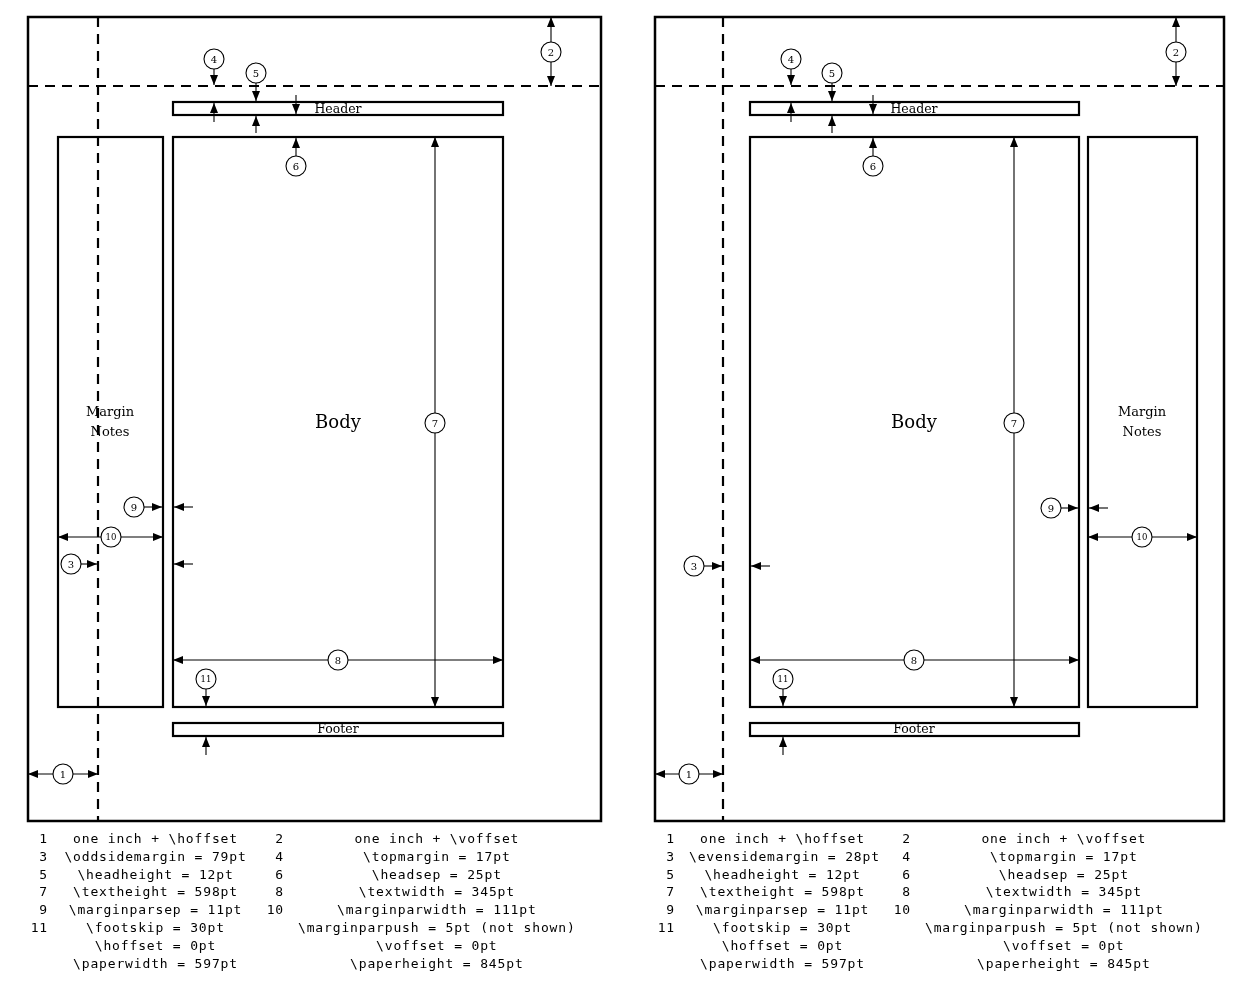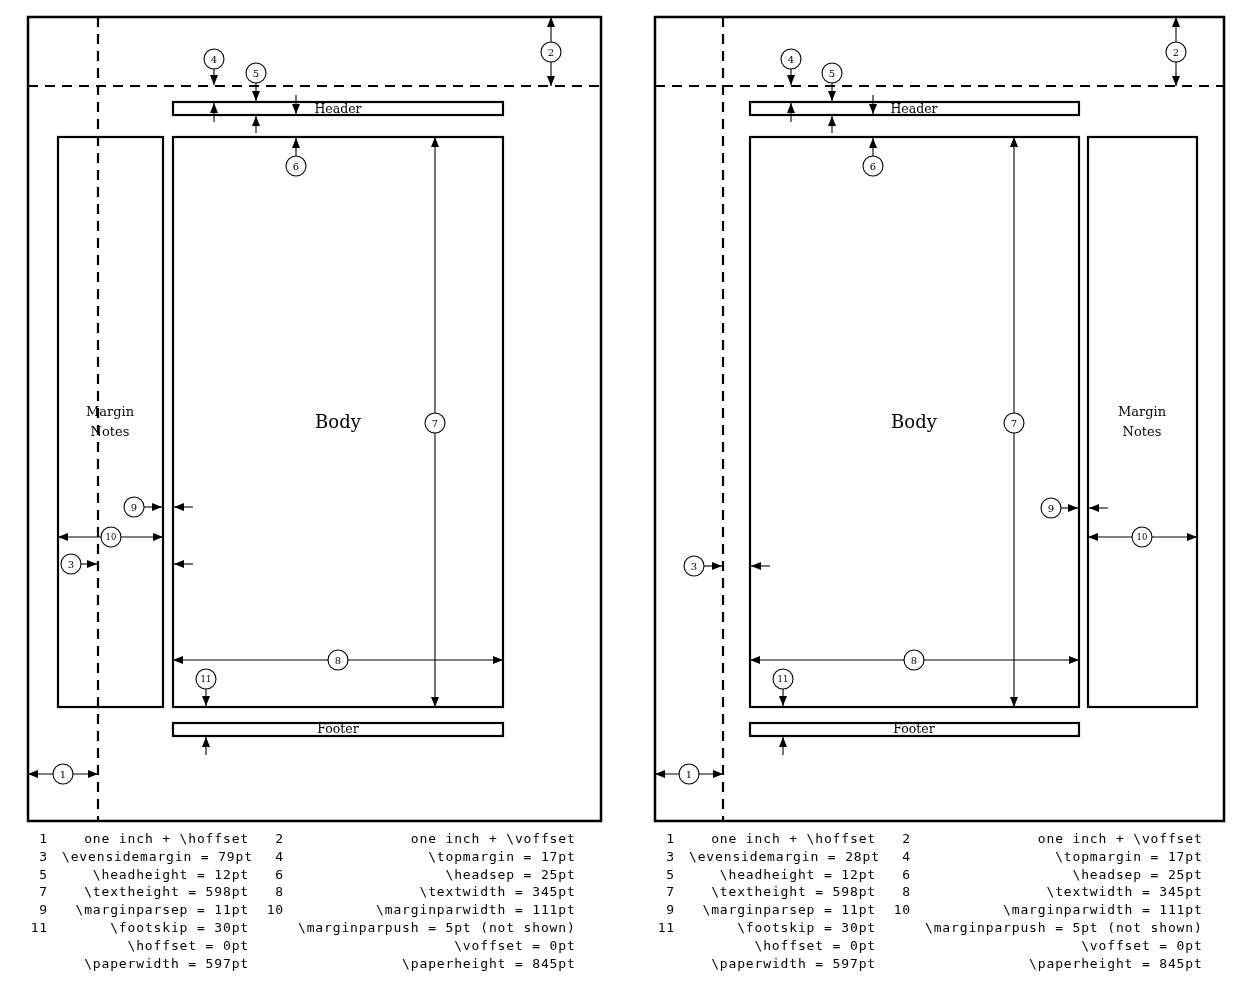--- a/index.html
+++ b/index.html
@@ -15,21 +15,21 @@
   .cn2{font-family:"DejaVu Serif",serif;font-size:8.5px;text-anchor:middle;fill:#000;}
   .lbl{font-family:"DejaVu Serif",serif;fill:#000;text-anchor:middle;}
   .h12{font-size:12.5px;}
   .h18{font-size:18px;}
   .h13{font-size:13px;}
   .legend{position:absolute;top:830px;color:#000;
           font-family:"DejaVu Sans Mono",monospace;font-size:13px;letter-spacing:0.85px;}
   .lrow{display:grid;grid-template-columns:20px 187px 21px auto;column-gap:14px;
         line-height:17.8px;white-space:pre;}
   .ln{text-align:right;}
-  .lt{text-align:right;}
+  .lt{text-align:center;}
 </style>
 </head>
 <body>
 
 <div class="stage">
 <svg width="1249" height="1001" viewBox="0 0 1249 1001">
   <defs>
     <marker id="ah" viewBox="0 0 10 8" refX="10" refY="4" markerWidth="10" markerHeight="8" markerUnits="userSpaceOnUse" orient="auto-start-reverse">
       <path d="M0,0 L10,4 L0,8 z" fill="#000"></path>
     </marker>
@@ -185,21 +185,21 @@
       <line class="ar" x1="783" y1="689" x2="783" y2="706" marker-end="url(#ah)"></line>
       <line class="ar" x1="783" y1="755" x2="783" y2="737" marker-end="url(#ah)"></line>
       <circle class="cc" cx="783" cy="679" r="10"></circle>
       <text class="cn2" x="783" y="682">11</text>
     </g>
   </g>
 </svg>
 
   <div class="legend" style="left:28px">
     <div class="lrow"><span class="ln">1</span><span class="lt">one inch + \hoffset</span><span class="ln">2</span><span class="lt">one inch + \voffset</span></div>
-    <div class="lrow"><span class="ln">3</span><span class="lt">\evensidemargin = 79pt</span><span class="ln">4</span><span class="lt">\topmargin = 17pt</span></div>
+    <div class="lrow"><span class="ln">3</span><span class="lt">\oddsidemargin = 79pt</span><span class="ln">4</span><span class="lt">\topmargin = 17pt</span></div>
     <div class="lrow"><span class="ln">5</span><span class="lt">\headheight = 12pt</span><span class="ln">6</span><span class="lt">\headsep = 25pt</span></div>
     <div class="lrow"><span class="ln">7</span><span class="lt">\textheight = 598pt</span><span class="ln">8</span><span class="lt">\textwidth = 345pt</span></div>
     <div class="lrow"><span class="ln">9</span><span class="lt">\marginparsep = 11pt</span><span class="ln">10</span><span class="lt">\marginparwidth = 111pt</span></div>
     <div class="lrow"><span class="ln">11</span><span class="lt">\footskip = 30pt</span><span class="ln"></span><span class="lt">\marginparpush = 5pt (not shown)</span></div>
     <div class="lrow"><span class="ln"></span><span class="lt">\hoffset = 0pt</span><span class="ln"></span><span class="lt">\voffset = 0pt</span></div>
     <div class="lrow"><span class="ln"></span><span class="lt">\paperwidth = 597pt</span><span class="ln"></span><span class="lt">\paperheight = 845pt</span></div>
   </div>
 
   <div class="legend" style="left:655px">
     <div class="lrow"><span class="ln">1</span><span class="lt">one inch + \hoffset</span><span class="ln">2</span><span class="lt">one inch + \voffset</span></div>

